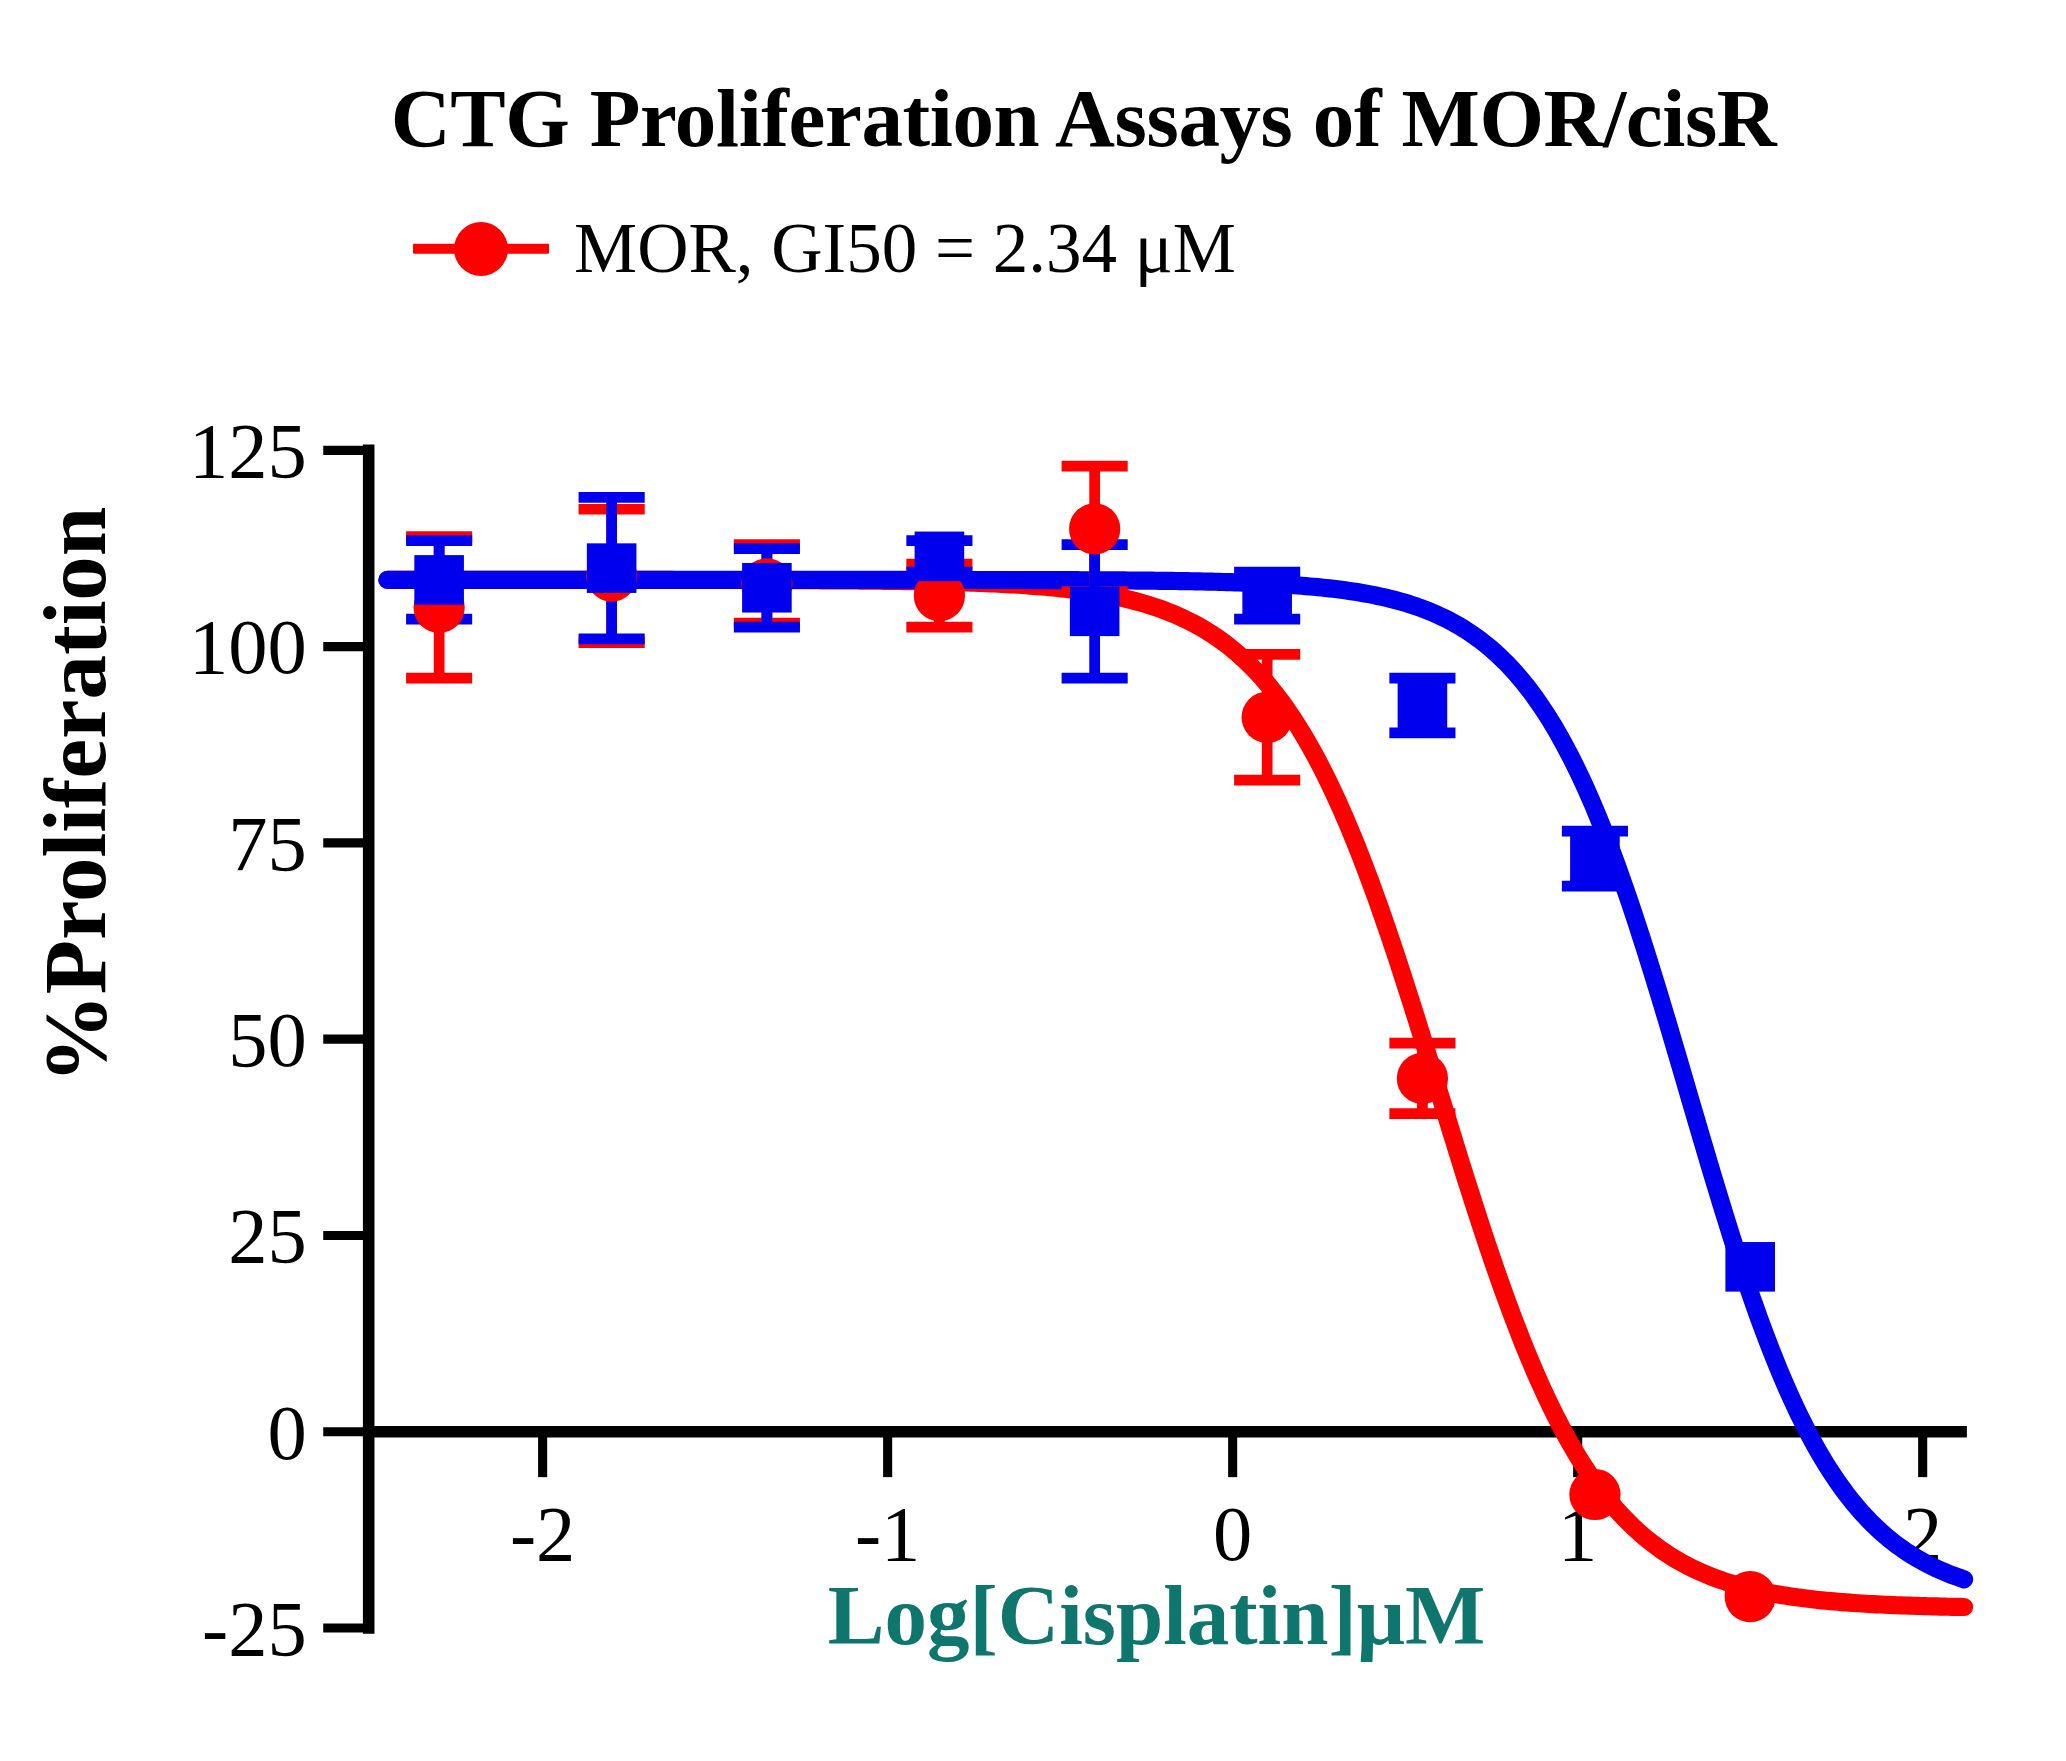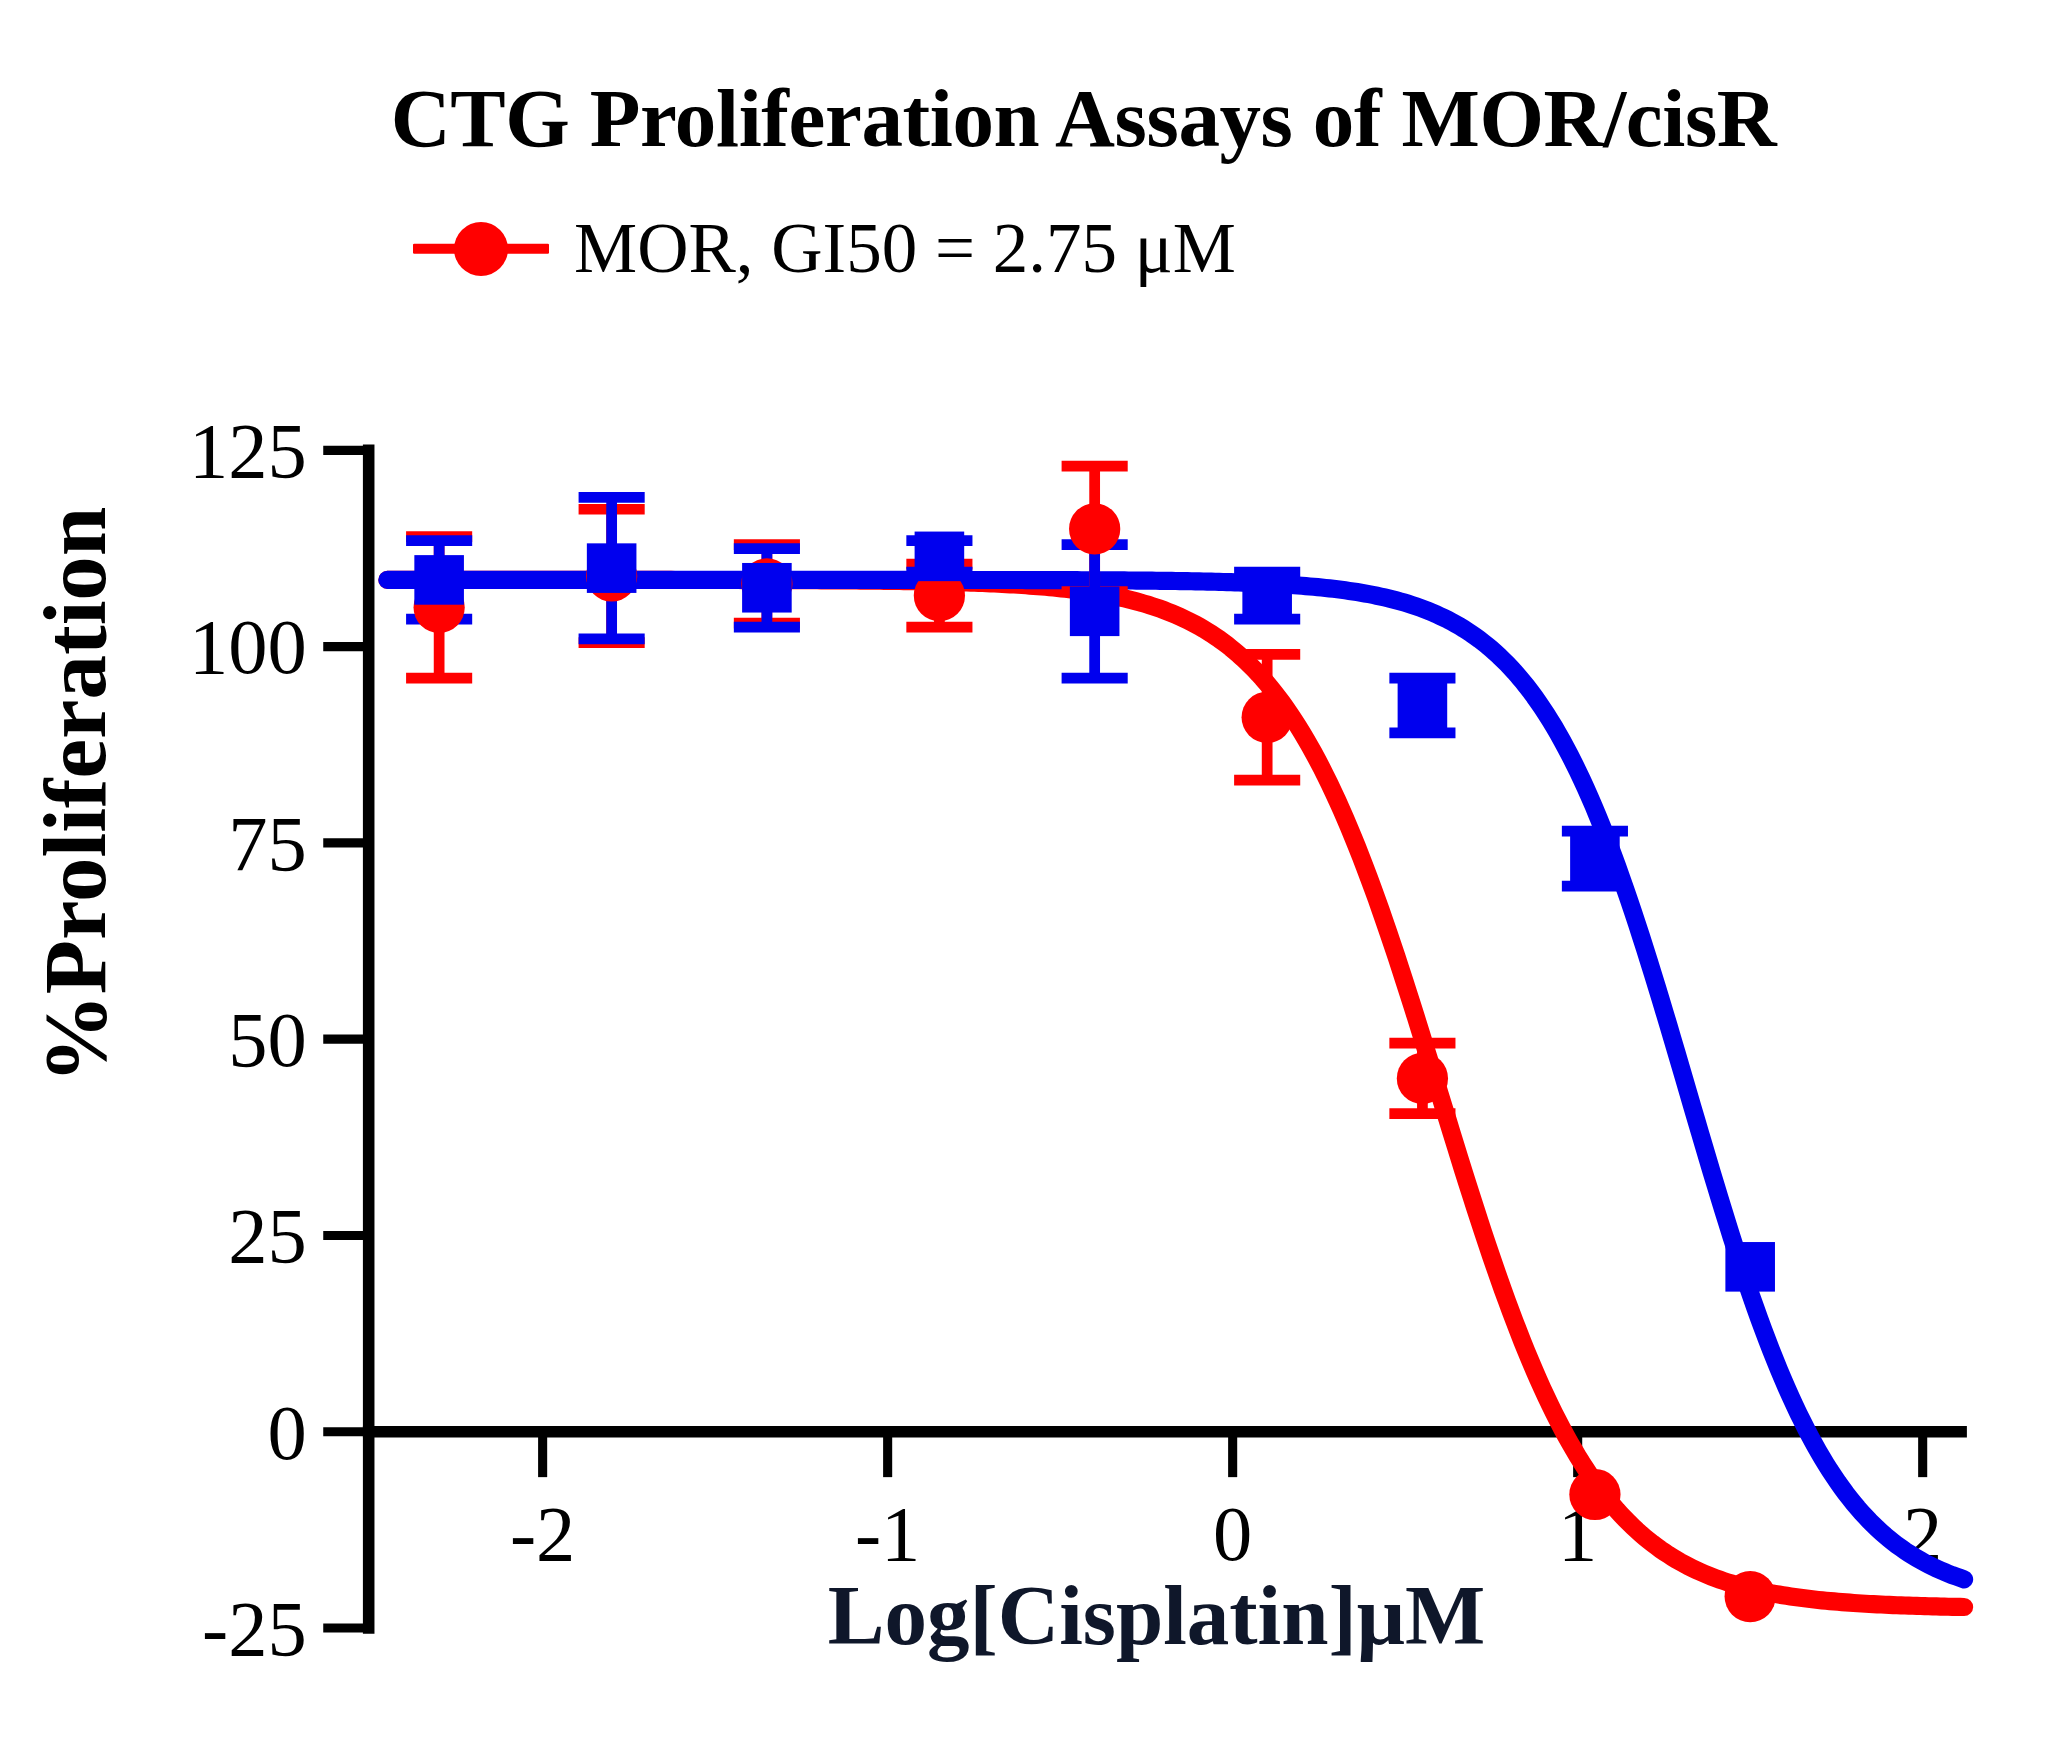--- a/index.html
+++ b/index.html
@@ -22,40 +22,40 @@
     padding-left:25px;white-space:nowrap;line-height:1;
   }
   .ylabel{
     position:absolute;left:-421px;top:744px;width:992px;
     transform:rotate(-90deg);transform-origin:center center;
     text-align:center;font-family:"Liberation Serif",serif;font-weight:bold;
     font-size:89px;color:#000;
   }
   .xlabel{
     position:absolute;left:702px;top:1566px;width:909px;text-align:center;
-    font-family:"Liberation Serif",serif;font-weight:bold;font-size:85px;color:#0f172a;
+    font-family:"Liberation Serif",serif;font-weight:bold;font-size:85px;color:#0f766e;
     white-space:nowrap;
   }
   svg.plot{position:absolute;left:0;top:0;width:2167px;height:1761px;}
   .ticklab{font-family:"Liberation Serif",serif;font-size:190px;fill:#000;}
 </style>
 </head>
 <body>
 
 <div id="root">
 
   <div class="fig-title">CTG Proliferation Assays of MOR/cisR</div>
 
   <div class="legend">
     <div class="legend-row">
       <div class="legend-key">
         <div class="legend-line" id="lgline0" style="background: rgb(255, 0, 0);"></div>
         <div class="legend-marker lm-circle" id="lgmk0" style="background: rgb(255, 0, 0);"></div>
       </div>
-      <div class="legend-label">MOR, GI50 = 2.75 μM</div>
+      <div class="legend-label">MOR, GI50 = 2.34 μM</div>
     </div>
   </div>
 
   <svg class="plot" viewBox="0 0 5244 4262">
     <g id="yticklabels">
         <text x="742" y="4005" text-anchor="end" class="ticklab">-25</text>
         <text x="742" y="3530" text-anchor="end" class="ticklab">0</text>
         <text x="742" y="3055" text-anchor="end" class="ticklab">25</text>
         <text x="742" y="2580" text-anchor="end" class="ticklab">50</text>
         <text x="742" y="2105" text-anchor="end" class="ticklab">75</text>

